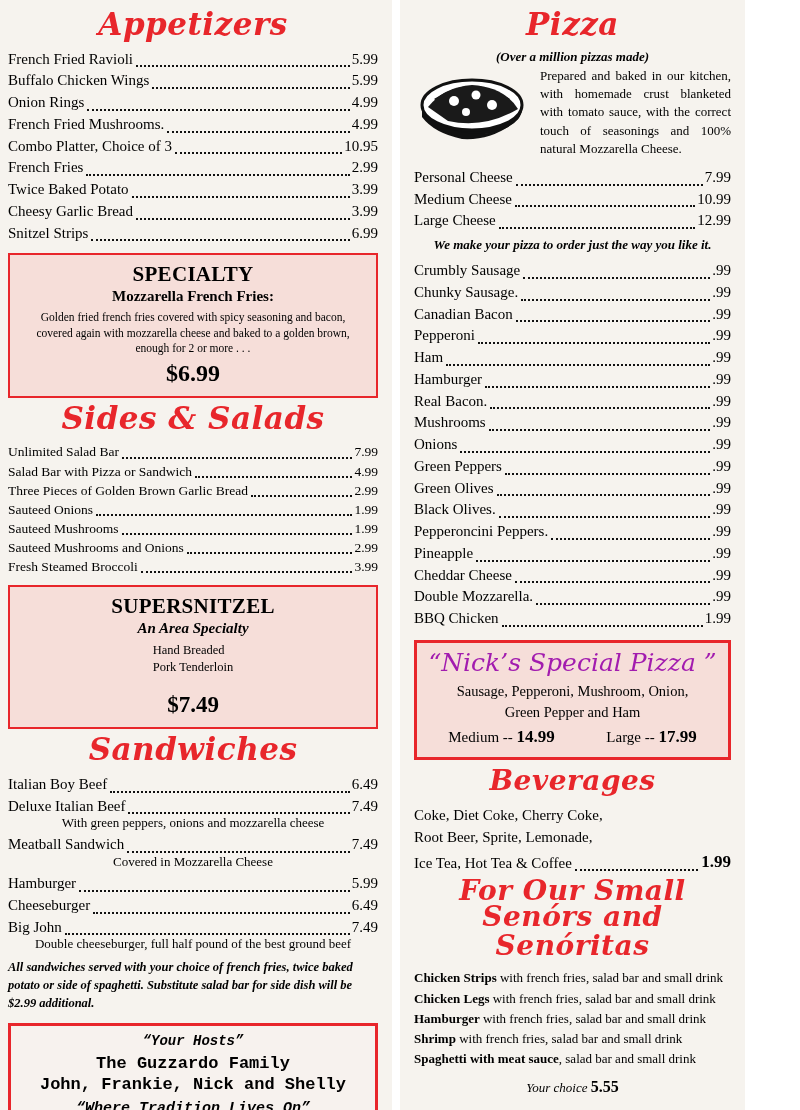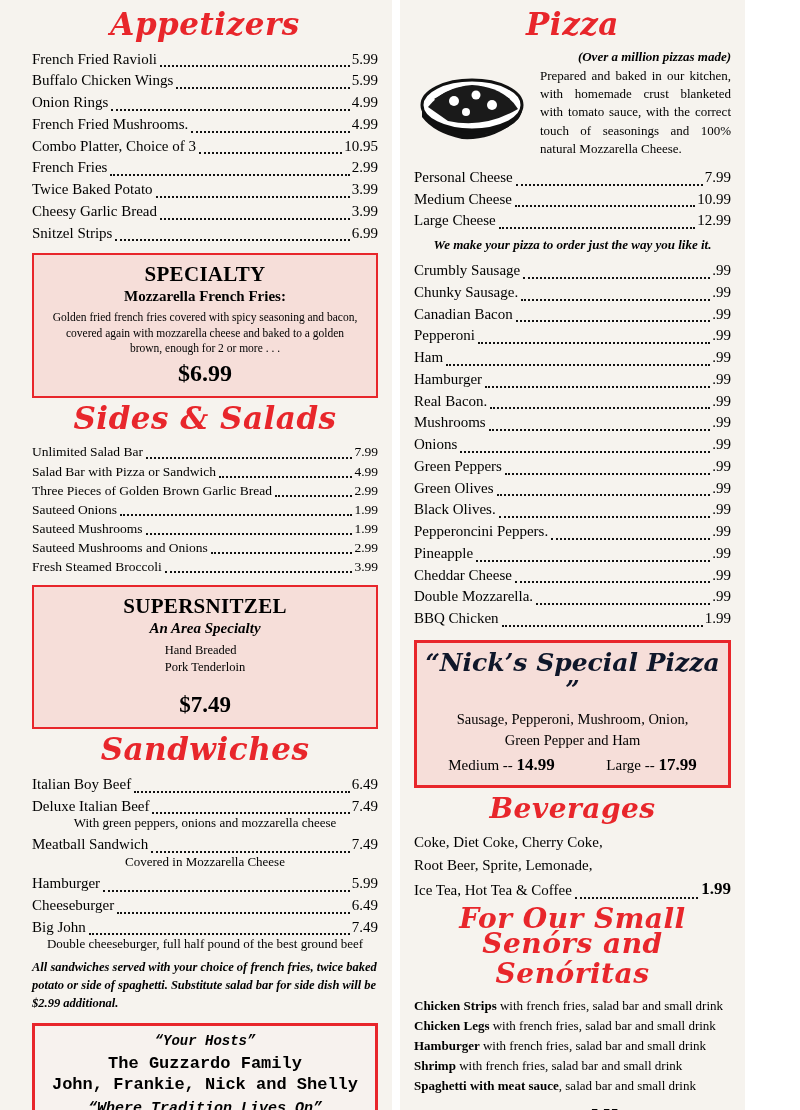--- a/index.html
+++ b/index.html
@@ -1,19 +1,19 @@
 <!DOCTYPE html>
 <html><head>
 <meta charset="utf-8">
 <style>
   html,body{margin:0;padding:0;background:#ffffff;}
   body{width:800px;height:1110px;font-family:"Liberation Serif",serif;color:#000;}
   .page{position:relative;width:800px;height:1110px;display:flex;gap:8px;padding:0;box-sizing:border-box;}
   .col{background:#f6f3ee;box-sizing:border-box;}
-  .col-left{width:392px;padding:6px 14px 8px 32px;}
+  .col-left{width:392px;padding:6px 14px 8px 8px;}
   .col-right{width:345px;padding:6px 14px 8px 14px;}
 
   .script-head{
     font-family:"DejaVu Serif",serif;
     font-style:italic;
     font-weight:700;
     color:#e8262b;
     text-align:center;
     font-size:31px;
     line-height:1.05;
@@ -37,33 +37,33 @@
     margin:9px 0 4px 0;
     text-align:center;
     box-sizing:border-box;
   }
   .box-title{font-size:21px;font-weight:700;font-family:"Liberation Serif",serif;letter-spacing:.3px;}
   .box-sub{font-size:15px;font-weight:700;margin-top:1px;}
   .box-text{font-size:11.5px;line-height:1.35;margin:5px 6px 2px 6px;}
   .box-price{font-size:24px;font-weight:700;margin-top:3px;}
 
   .ital{font-style:italic;}
-  .note{font-size:11.5px;font-style:italic;text-align:right;margin:0 0 2px 0;}
+  .note{font-size:11.5px;font-style:italic;text-align:center;margin:0 0 2px 0;}
   .desc{font-size:13px;text-align:center;margin:-2px 0 3px 0;}
   .blurb{font-size:12.5px;font-style:italic;font-weight:700;line-height:1.42;margin:7px 0 0 0;}
 
   
   .pz-intro{display:flex;gap:8px;align-items:flex-start;margin:2px 0 8px 0;}
   .pz-art{flex:0 0 118px;height:80px;}
   .pz-txt{flex:1 1 auto;font-size:13px;line-height:1.42;text-align:justify;}
 
   .italic-note{font-size:13px;font-style:italic;font-weight:700;text-align:center;margin:5px 0 7px 0;}
 
   .special-pizza{border:3px solid #e8262b;background:#f6ded9;padding:6px 8px 10px 8px;margin:10px 0 6px 0;text-align:center;}
-  .sp-title{font-family:"DejaVu Serif",serif;font-style:italic;font-weight:700;color:#0f172a;font-size:25px;line-height:1.1;}
+  .sp-title{font-family:"DejaVu Serif",serif;font-style:italic;font-weight:400;color:#a21caf;font-size:25px;line-height:1.1;}
   .sp-body{font-size:14.5px;line-height:1.45;margin-top:5px;}
   .sp-prices{font-size:15px;margin-top:4px;}
   .sp-prices b{font-size:17px;}
   .sp-prices .gap{display:inline-block;width:44px;}
 
   .bev{font-size:15px;line-height:1.5;}
   .bev .last{display:flex;align-items:flex-end;}
   .bev .last .dots{flex:1 1 auto;overflow:hidden;margin:0 3px 3px 3px;border-bottom:2px dotted #111;height:10px;}
   .bev .last b{font-size:17px;}
 

